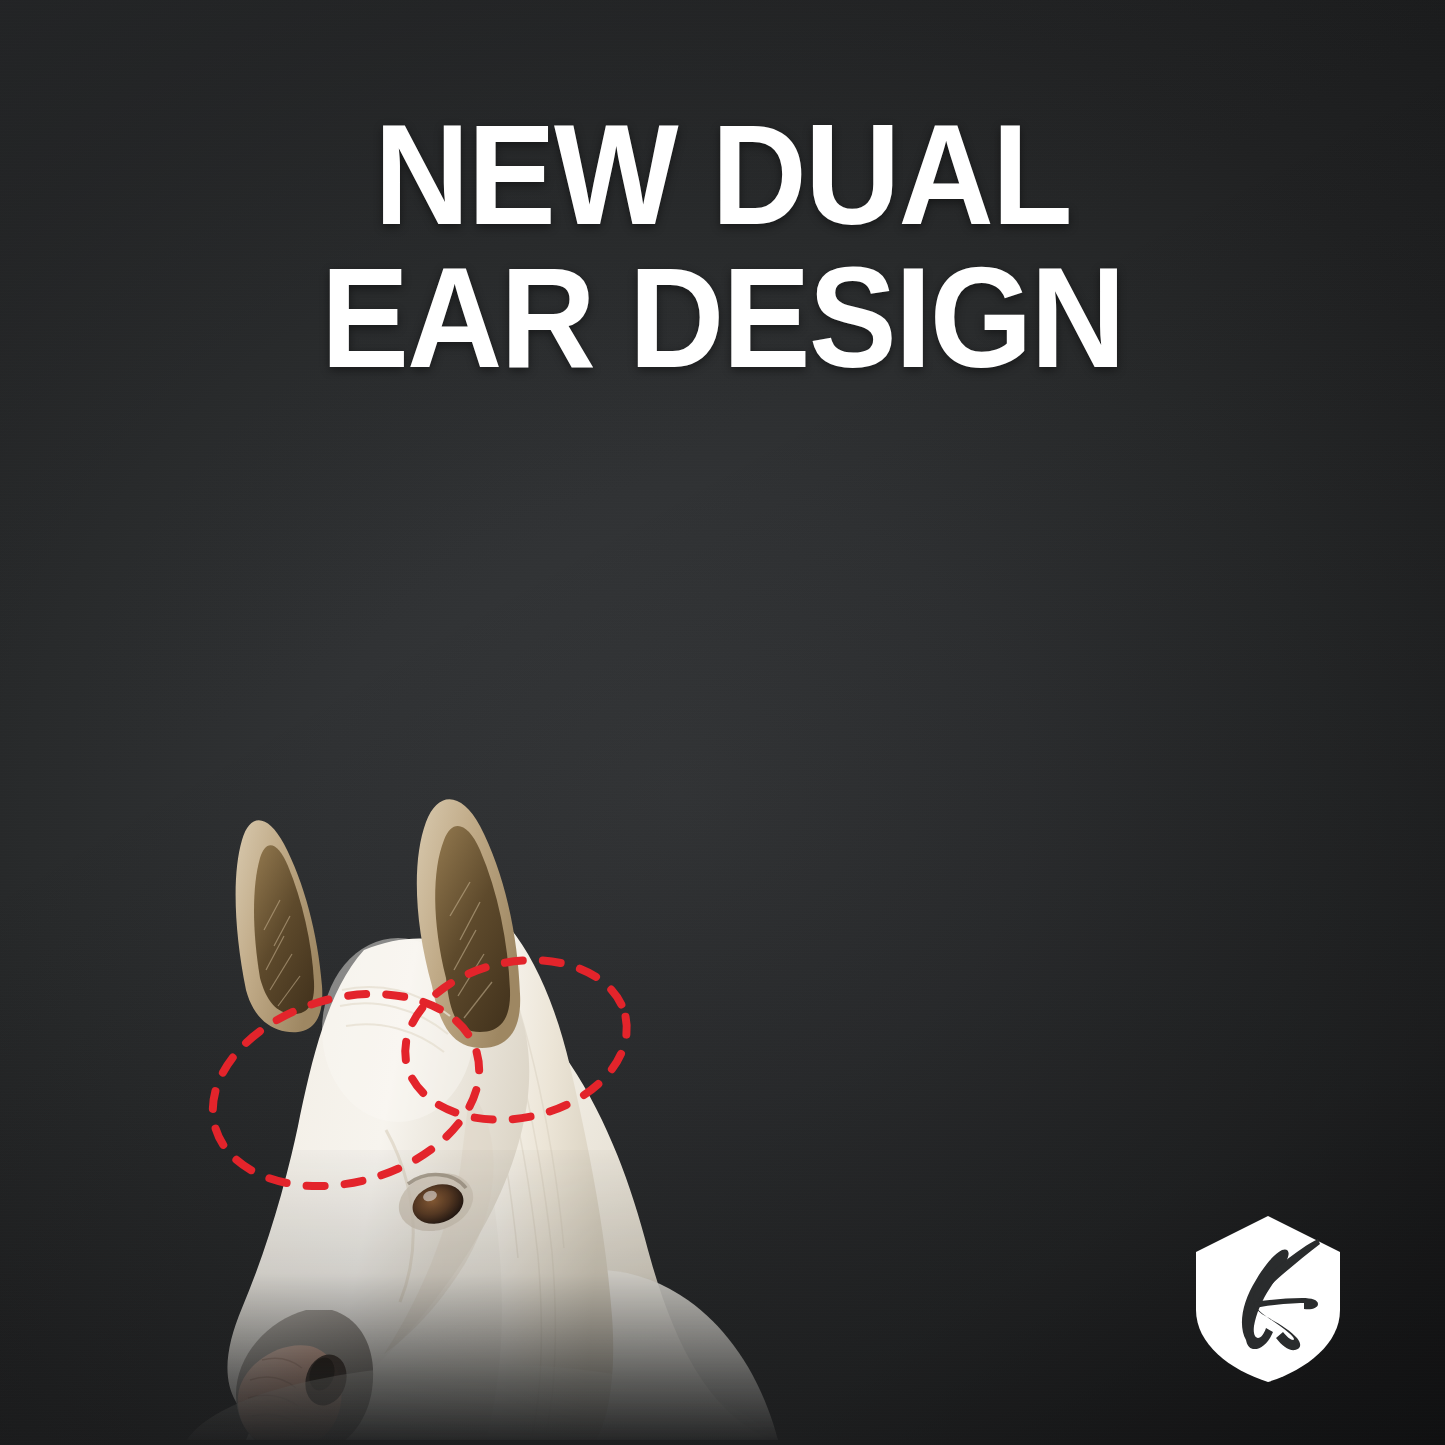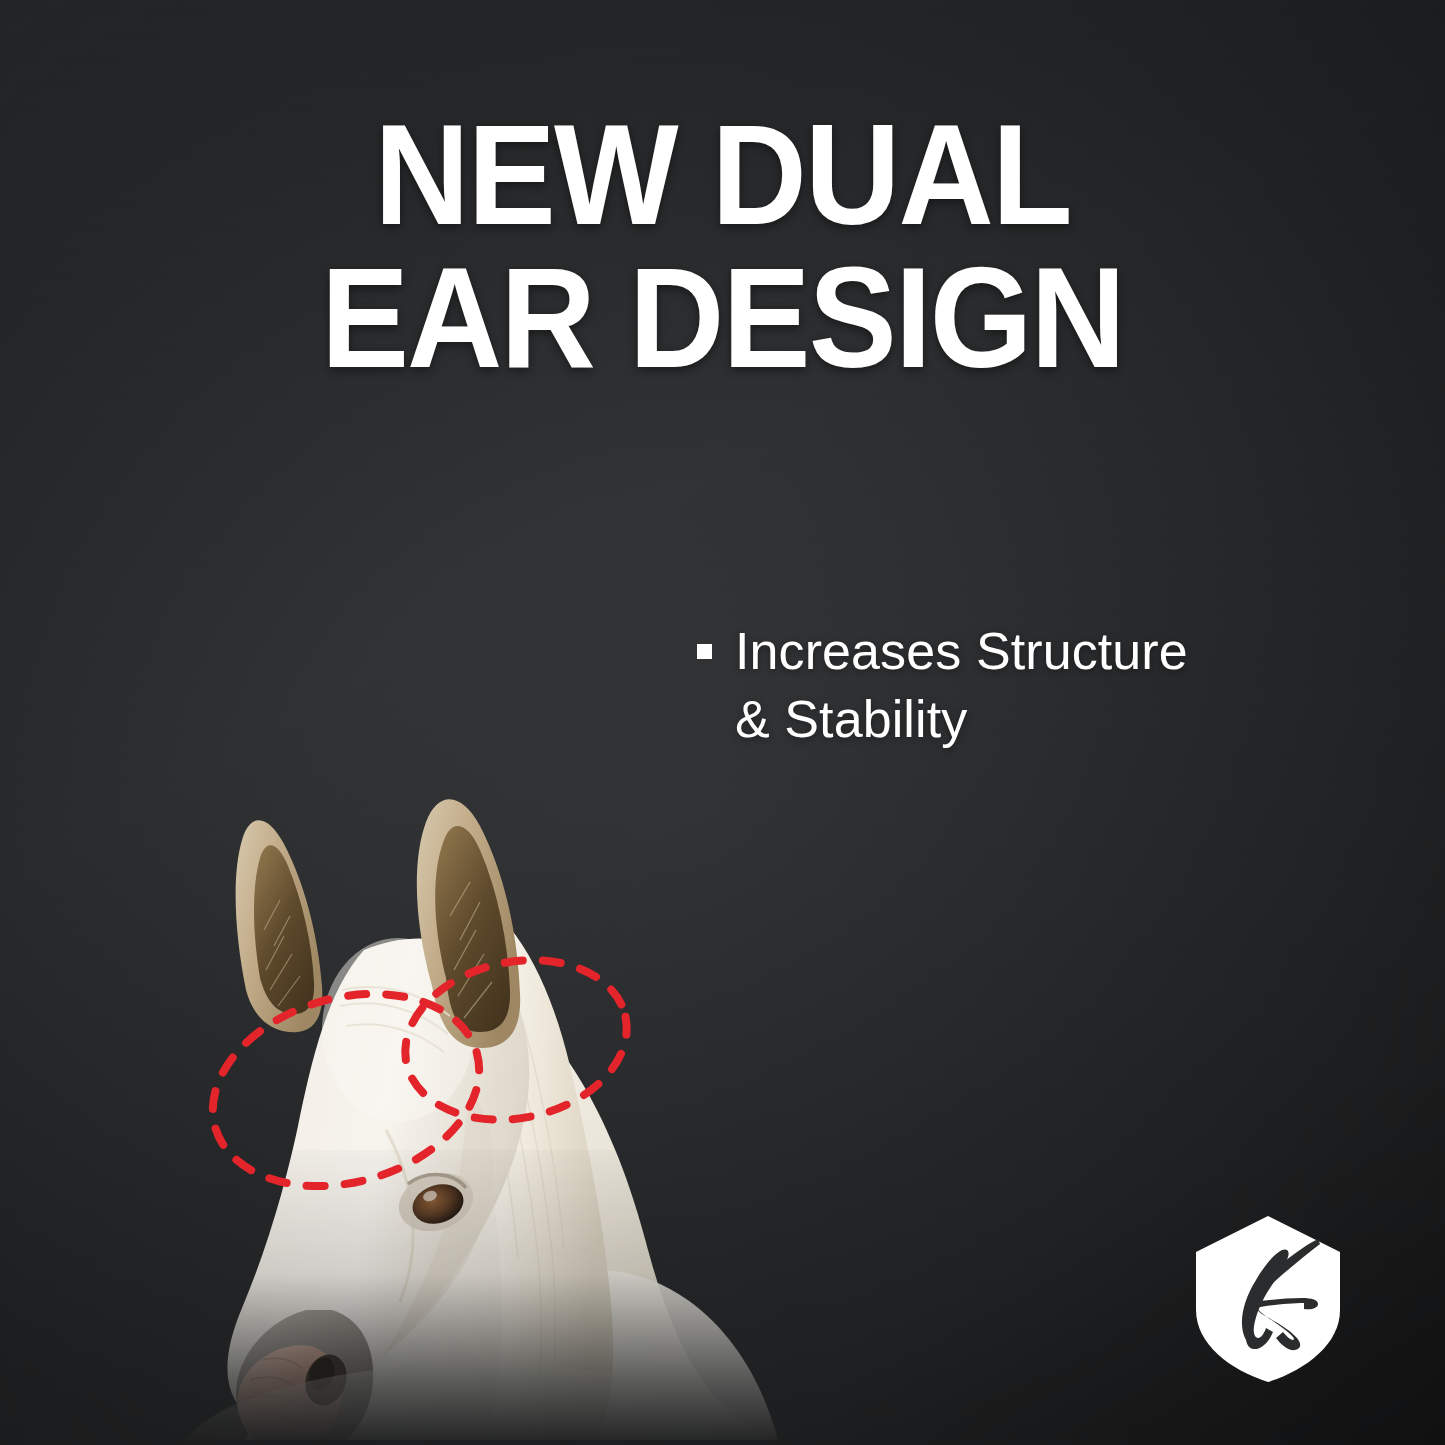--- a/index.html
+++ b/index.html
@@ -322,27 +322,20 @@
 
       <g fill="none" stroke="#e3242b" stroke-width="8" stroke-linecap="round" stroke-dasharray="18 20">
         <ellipse cx="196" cy="660" rx="136" ry="92" transform="rotate(-16 196 660)"></ellipse>
         <ellipse cx="366" cy="610" rx="112" ry="78" transform="rotate(-12 366 610)"></ellipse>
       </g>
     </svg>
   </div>
 
   <div class="bullets">
 
-    <div class="bullet-row">
-      <span class="bullet-mark"></span>
-      <div class="bullet-text">
-        <span>Increases Structure</span><br>
-        <span>&amp; Stability</span>
-      </div>
-    </div>
 
 
   </div>
 
   <div class="logo">
     <svg viewBox="0 0 148 170" xmlns="http://www.w3.org/2000/svg">
       <path d="M74 2 L146 38 L146 96 C146 130, 112 156, 74 168 C 36 156, 2 130, 2 96 L2 38 Z" fill="#ffffff"></path>
       <g fill="#2a2c2d">
 
         <path d="M52 126

